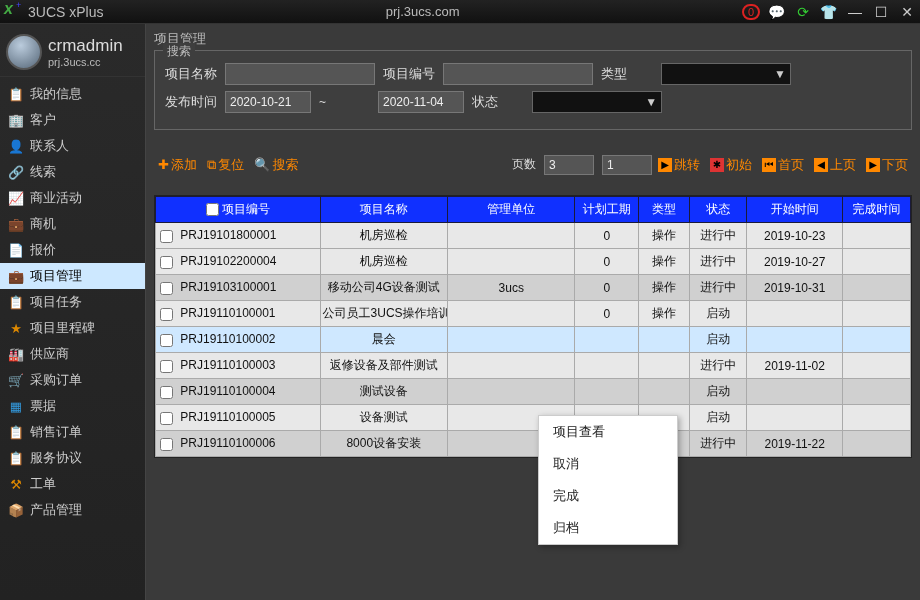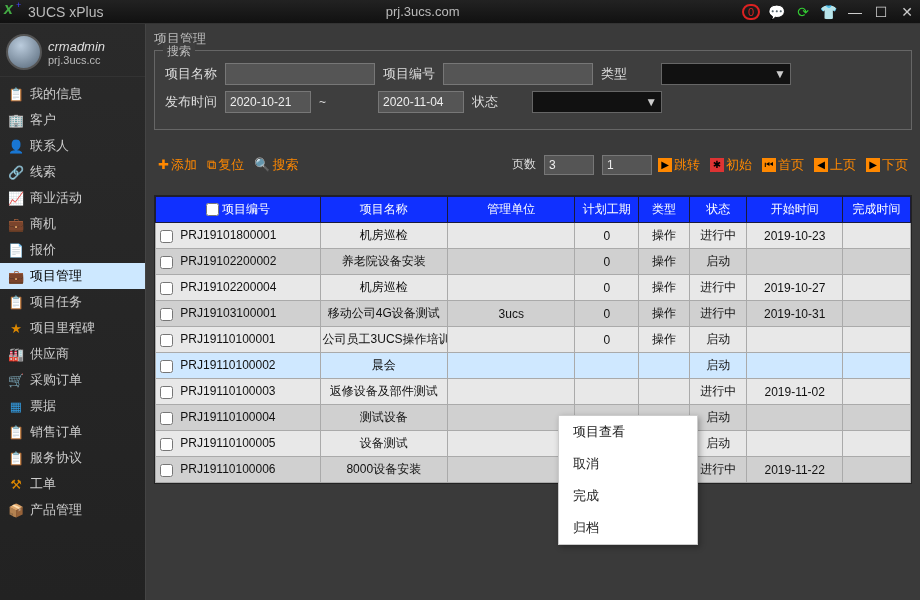--- a/index.html
+++ b/index.html
@@ -12,21 +12,21 @@
 .titlebar .center { flex:1; text-align:center; color:#bbb; font-size:13px; }
 .titlebar .tbtns { display:flex; gap:8px; align-items:center; }
 .titlebar .tbtn { width:18px; height:18px; display:flex; align-items:center; justify-content:center; color:#ccc; cursor:pointer; font-size:14px; }
 .titlebar .badge-red { border:2px solid #d22; border-radius:10px; padding:0 4px; color:#d22; font-size:11px; }
 .titlebar .chat { color:#2c2; }
 .main { display:flex; height:576px; }
 .sidebar { width:146px; background:linear-gradient(#2a2a2a,#222); border-right:1px solid #444; padding:4px 0; }
 .user { display:flex; align-items:center; gap:6px; padding:6px; border-bottom:1px solid #333; }
 .avatar { width:36px; height:36px; border-radius:50%; background:radial-gradient(circle at 40% 30%,#bcd,#567); border:2px solid #555; }
 .user-txt { font-size:11px; color:#bbb; }
-.user-txt div:first-child { color:#ddd; font-size:13px;font-style:italic; }
+.user-txt div:first-child { color:#ddd; font-size:17px; }
 .menu { padding:4px 0; }
 .mi { display:flex; align-items:center; gap:6px; padding:4px 8px; cursor:pointer; color:#ccc; font-size:13px; }
 .mi.active { background:#cde8ff; color:#000; }
 .mi .ico { width:16px; height:16px; display:flex; align-items:center; justify-content:center; font-size:13px; }
 .ico.orange{color:#d80;} .ico.blue{color:#39d;} .ico.red{color:#d33;} .ico.gray{color:#888;}
 .content { flex:1; padding:6px 8px; background:#3a3a3a; overflow:hidden; }
 .panel-title { color:#bbb; font-size:13px; margin-bottom:2px; }
 .search-box { border:1px solid #666; padding:6px 10px 10px; position:relative; background:#3e3e3e; }
 .search-box .lbl-search { position:absolute; top:-8px; left:8px; background:#3e3e3e; padding:0 4px; color:#bbb; font-size:12px; }
 .srow { display:flex; align-items:center; gap:8px; margin:6px 0; flex-wrap:wrap; }
@@ -239,30 +239,20 @@
             <tr class="odd">
               <td class="first"><input type="checkbox" style=""> PRJ19101800001</td>
               <td>机房巡检</td>
               <td></td>
               <td>0</td>
               <td>操作</td>
               <td>进行中</td>
               <td>2019-10-23</td>
               <td></td>
             </tr>
-            <tr class="even">
-              <td class="first"><input type="checkbox" style=""> PRJ19102200002</td>
-              <td>养老院设备安装</td>
-              <td></td>
-              <td>0</td>
-              <td>操作</td>
-              <td>启动</td>
-              <td></td>
-              <td></td>
-            </tr>
             <tr class="odd">
               <td class="first"><input type="checkbox" style=""> PRJ19102200004</td>
               <td>机房巡检</td>
               <td></td>
               <td>0</td>
               <td>操作</td>
               <td>进行中</td>
               <td>2019-10-27</td>
               <td></td>
             </tr>
@@ -333,20 +323,20 @@
               <td>0</td>
               <td>操作</td>
               <td>进行中</td>
               <td>2019-11-22</td>
               <td></td>
             </tr>
           </tbody>
       </table>
     </div>
 
-    <div class="ctx-menu" id="ctx" style="left: 538px; top: 415px; position: fixed; margin-left: 20px;">
+    <div class="ctx-menu" id="ctx" style="left: 538px; top: 415px; position: fixed;">
         <div>项目查看</div>
         <div>取消</div>
         <div>完成</div>
         <div>归档</div>
       </div>
   </div>
 </div>
 
 </body></html>

